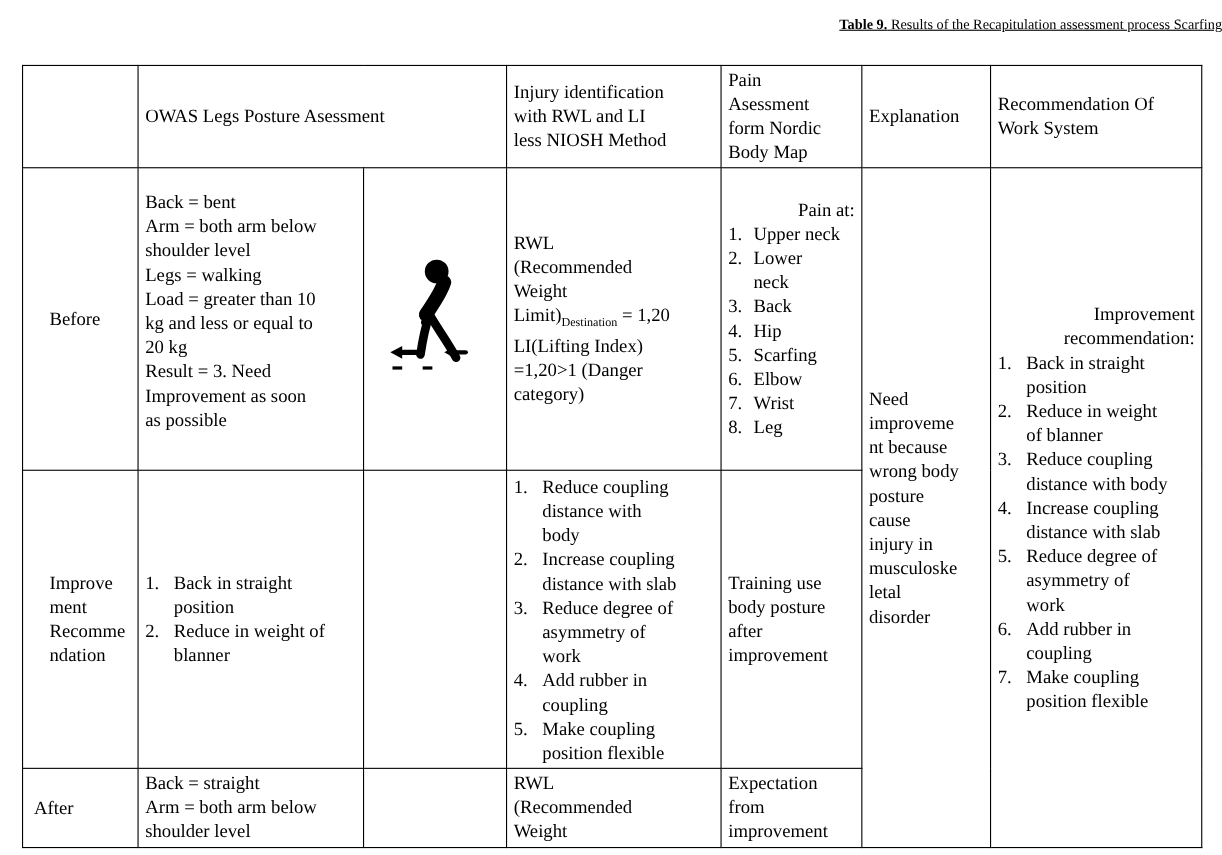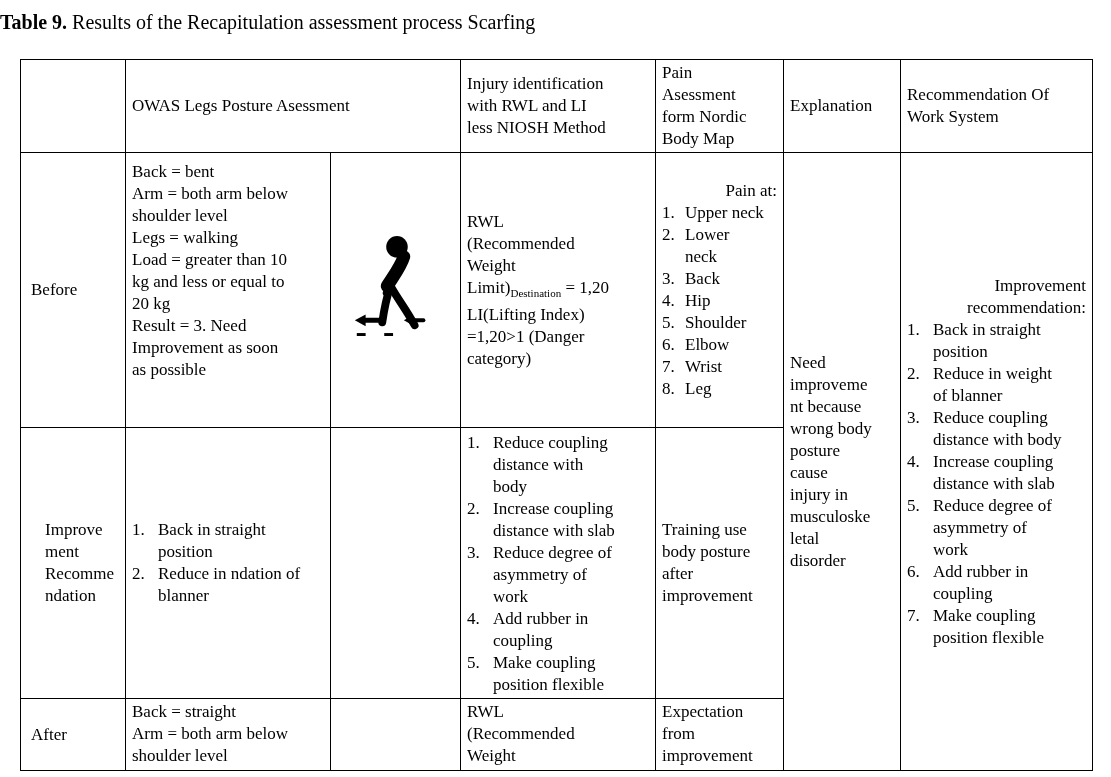--- a/index.html
+++ b/index.html
@@ -1,21 +1,21 @@
 <!DOCTYPE html>
 <html><head>
 <meta charset="utf-8">
 <style>
   html,body{margin:0;padding:0;}
   body{
     width:1111px;height:777px;overflow:hidden;background:#ffffff;color:#000;
     font-family:"Liberation Serif","DejaVu Serif",serif;
   }
   .title{
-    text-align:left;margin-top:12px;font-size:20px;line-height:20px;
+    text-align:right;margin-top:12px;font-size:13px;line-height:20px;text-decoration:underline;
   }
   .title .bold{font-weight:bold;}
   table.results{
     border-collapse:collapse;table-layout:fixed;margin:27px 0 0 20px;
   }
   td{
     border:1.5px solid #000;
     vertical-align:middle;
     padding:2px 6px;
     font-size:17px;line-height:22px;
@@ -61,22 +61,22 @@
     <td><span class="pre">Pain
 Asessment
 form Nordic
 Body Map</span></td>
     <td><span class="pre">Explanation</span></td>
     <td><span class="pre">Recommendation Of
 Work System</span></td>
   </tr>
 
   <tr style="height:275px">
-    <td style="padding-left:10px"><span class="pre">Before</span></td>
-    <td class="top" style="padding-top:8px"><span class="pre">Back = bent
+    <td style="padding-left:24px"><span class="pre">Before</span></td>
+    <td class="top" style="padding-top:20px"><span class="pre">Back = bent
 Arm = both arm below
 shoulder level
 Legs = walking
 Load = greater than 10
 kg and less or equal to
 20 kg
 Result = 3. Need
 Improvement as soon
 as possible</span></td>
     <td class="figcell">
@@ -118,21 +118,21 @@
         <div class="li">
               <span class="num"></span>
               <span class="txt">Back</span>
             </div>
         <div class="li">
               <span class="num"></span>
               <span class="txt">Hip</span>
             </div>
         <div class="li">
               <span class="num"></span>
-              <span class="txt">Shoulder</span>
+              <span class="txt">Scarfing</span>
             </div>
         <div class="li">
               <span class="num"></span>
               <span class="txt">Elbow</span>
             </div>
         <div class="li">
               <span class="num"></span>
               <span class="txt">Wrist</span>
             </div>
         <div class="li">
@@ -202,21 +202,21 @@
 ndation</span></td>
     <td>
       <div class="ol">
         <div class="li">
               <span class="num"></span>
               <span class="txt">Back in straight
 position</span>
             </div>
         <div class="li">
               <span class="num"></span>
-              <span class="txt">Reduce in ndation of
+              <span class="txt">Reduce in weight of
 blanner</span>
             </div>
       </div>
     </td>
     <td></td>
     <td class="top" style="padding-top:4px">
       <div class="ol">
         <div class="li">
               <span class="num"></span>
               <span class="txt">Reduce coupling

